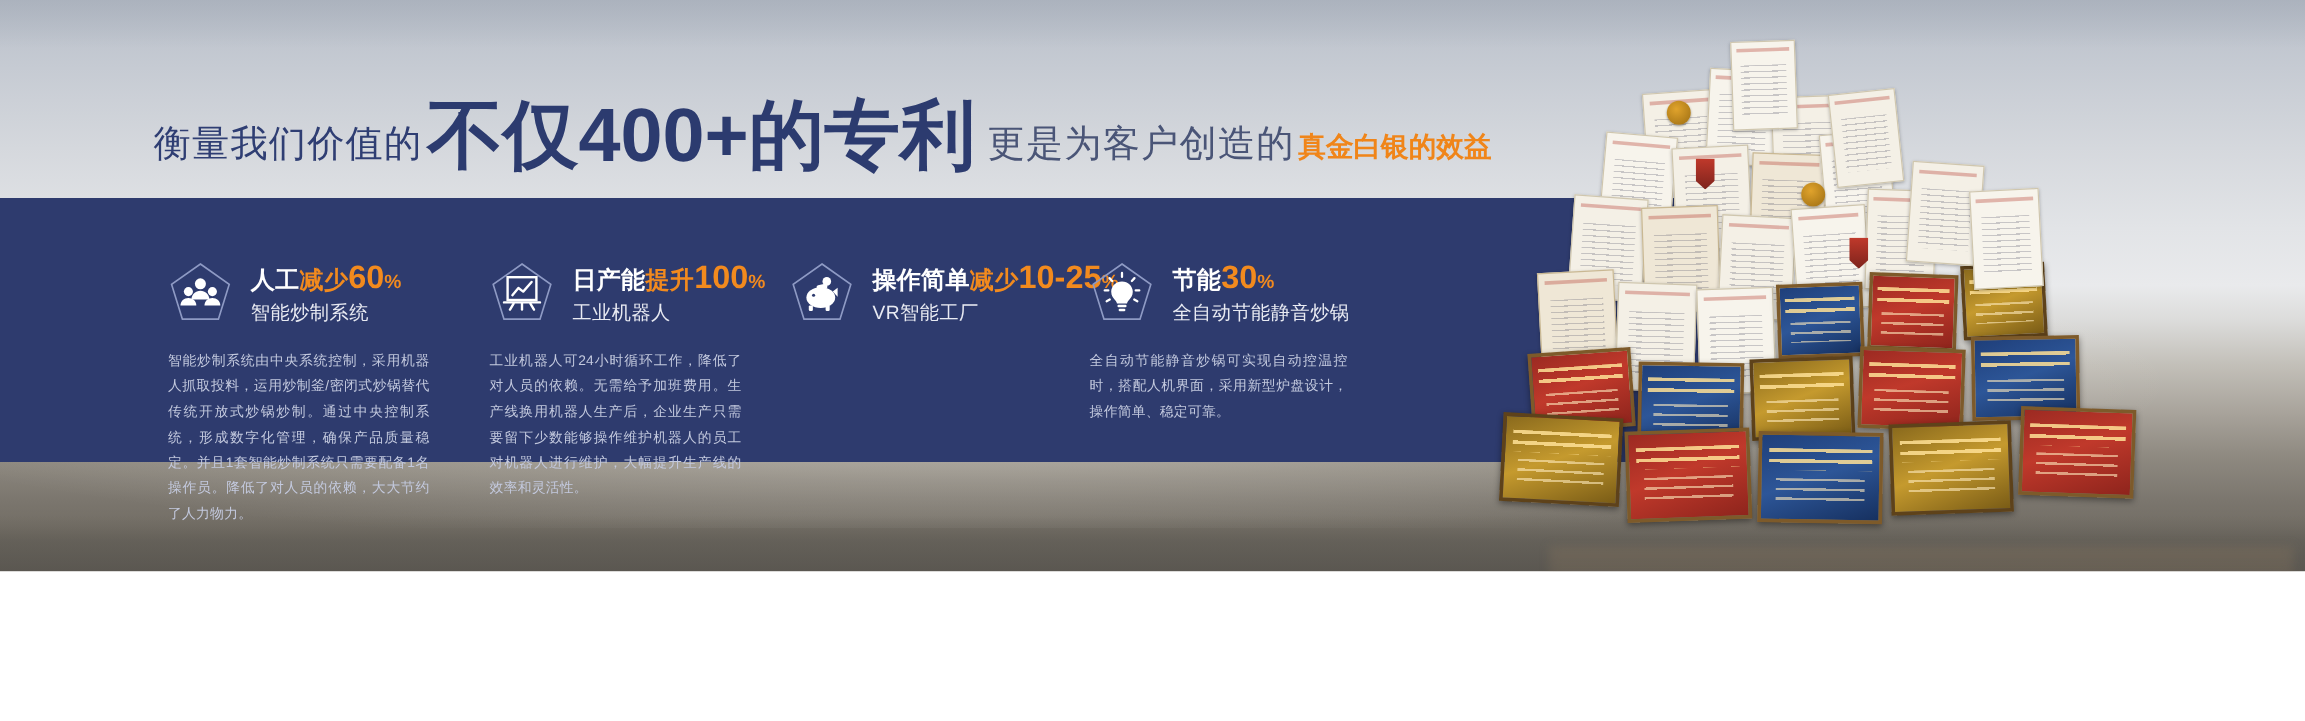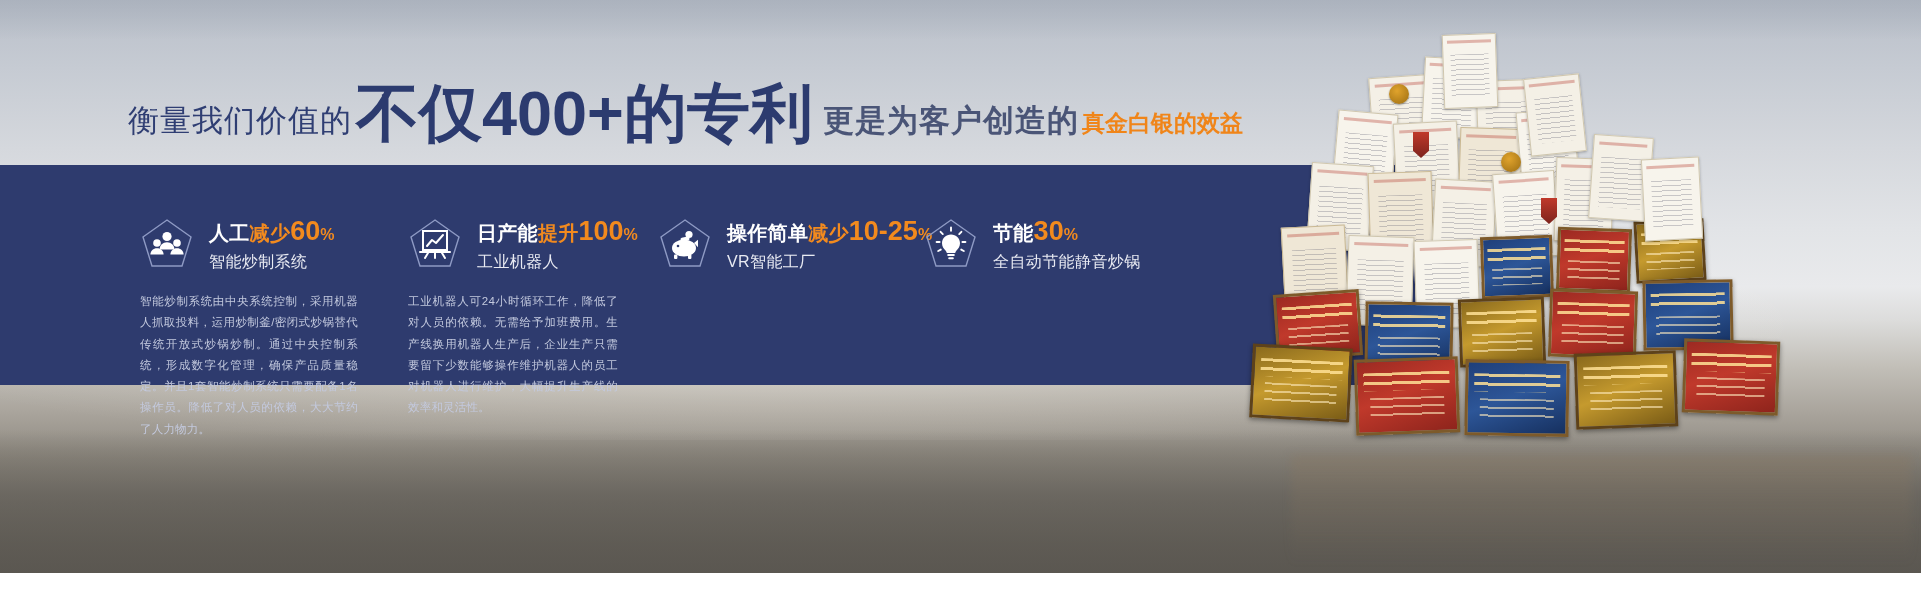--- a/index.html
+++ b/index.html
@@ -4,21 +4,21 @@
 <style>
   * { box-sizing: border-box; margin: 0; padding: 0; }
   html, body {
     width: 1921px; height: 601px;
     overflow: hidden;
     font-family: "Liberation Sans", "DejaVu Sans", sans-serif;
   }
 
   #stage {
     position: relative;
-    width: 1921px; height: 573px;
+    width: 1921px; height: 476px;
     background: linear-gradient(180deg,
         #b9bfc9 0%,
         #c6cbd3 12%,
         #d5d8dd 26%,
         #e2e4e7 40%,
         #e9eaec 50%,
         #dcdcdb 56%,
         #c2bfb8 64%,
         #a9a49c 72%,
         #8e8980 80%,
@@ -64,21 +64,21 @@
     letter-spacing: 1px;
   }
   .hl-big {
     font-size: 63px; font-weight: 700; color: #2c3b6f;
     letter-spacing: 0px;
     line-height: 1;
     margin: 0 4px;
     position: relative; top: 4px;
   }
   .hl-sm2 {
-    font-size: 31px; font-weight: 700; color: #4a5577;
+    font-size: 31px; font-weight: 400; color: #4a5577;
     letter-spacing: 1px; margin-left: 6px;
   }
   .hl-orange {
     font-size: 23px; font-weight: 700; color: #f08519;
     letter-spacing: 0px; margin-left: 3px;
   }
 
   
   .panel {
     position: absolute;
@@ -93,21 +93,21 @@
     display: flex;
   }
   .col {
     position: relative;
     padding-top: 52px;
     flex: 0 0 auto;
   }
   .col-1 { width: 268px; margin-left: 140px; }
   .col-2 { width: 250px; margin-left: 0px; }
   .col-3 { width: 250px; margin-left: 0px; }
-  .col-4 { width: 260px; margin-left: 16px; }
+  .col-4 { width: 260px; margin-left: 0px; }
 
   .col-head { display: flex; align-items: center; gap: 15px; }
 
   .badge {
     flex: 0 0 auto;
     width: 54px; height: 54px;
     position: relative;
   }
   .badge svg { display: block; }
 
@@ -407,18 +407,19 @@
               </g>
             </svg>
           </div>
           <div class="headtext">
             <div class="t1">
               <span>节能</span><span class="o"></span><span class="num">30</span><span class="pct">%</span>
             </div>
             <div class="t2">全自动节能静音炒锅</div>
           </div>
         </div>
+        <div class="body">全自动节能静音炒锅可实现自动控温控时，搭配人机界面，采用新型炉盘设计，操作简单、稳定可靠。</div>
       </div>
 
     </div>
   </div>
 
 </div>
 
 </body></html>

